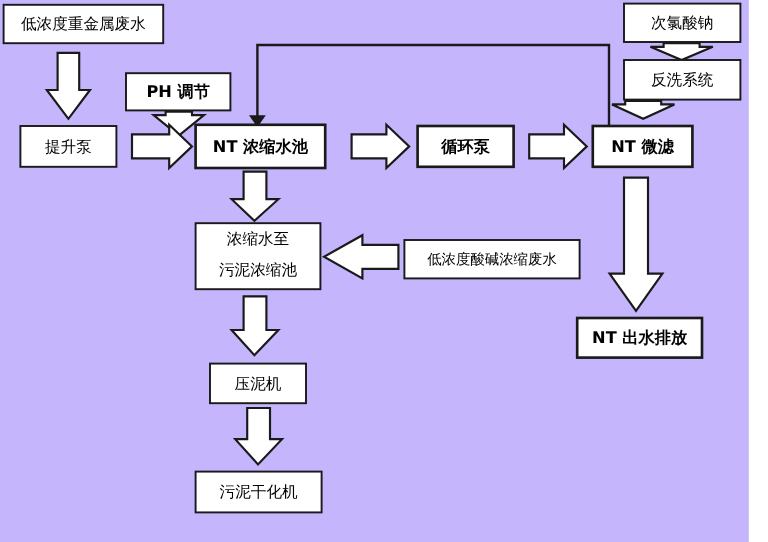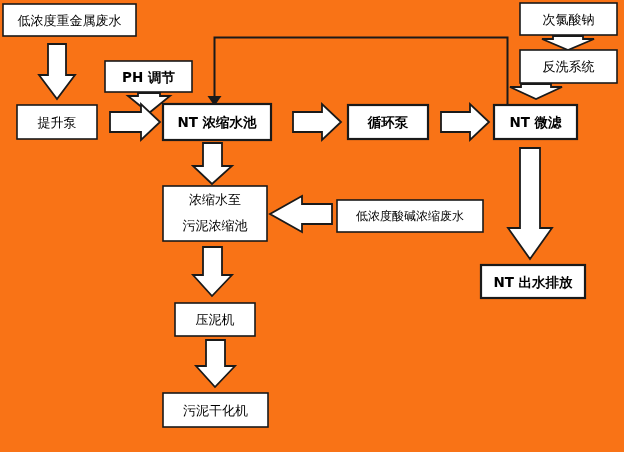--- a/index.html
+++ b/index.html
@@ -4,21 +4,21 @@
 <style>
   html, body {
     margin: 0;
     padding: 0;
     background: #ffffff;
   }
   #canvas {
     position: relative;
     width: 624px;
     height: 452px;
-    background: #f97316;
+    background: #c4b5fd;
     overflow: hidden;
     font-family: "DejaVu Sans", "Liberation Sans", sans-serif;
   }
   svg#flow {
     position: absolute;
     left: 0;
     top: 0;
     width: 640px;
     height: 452px;
   }

